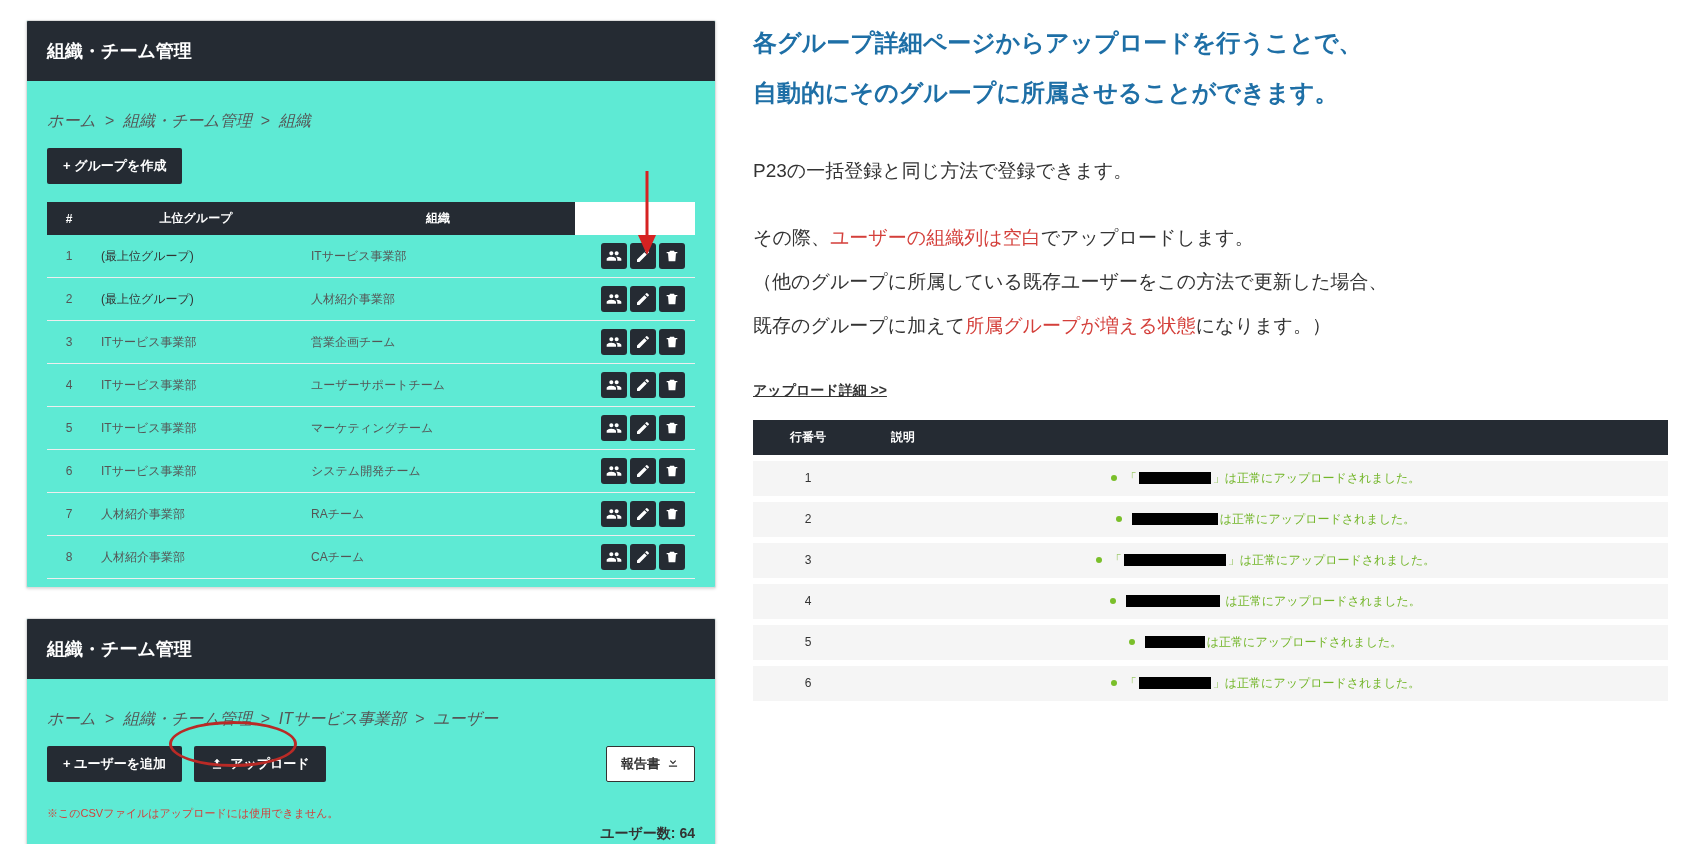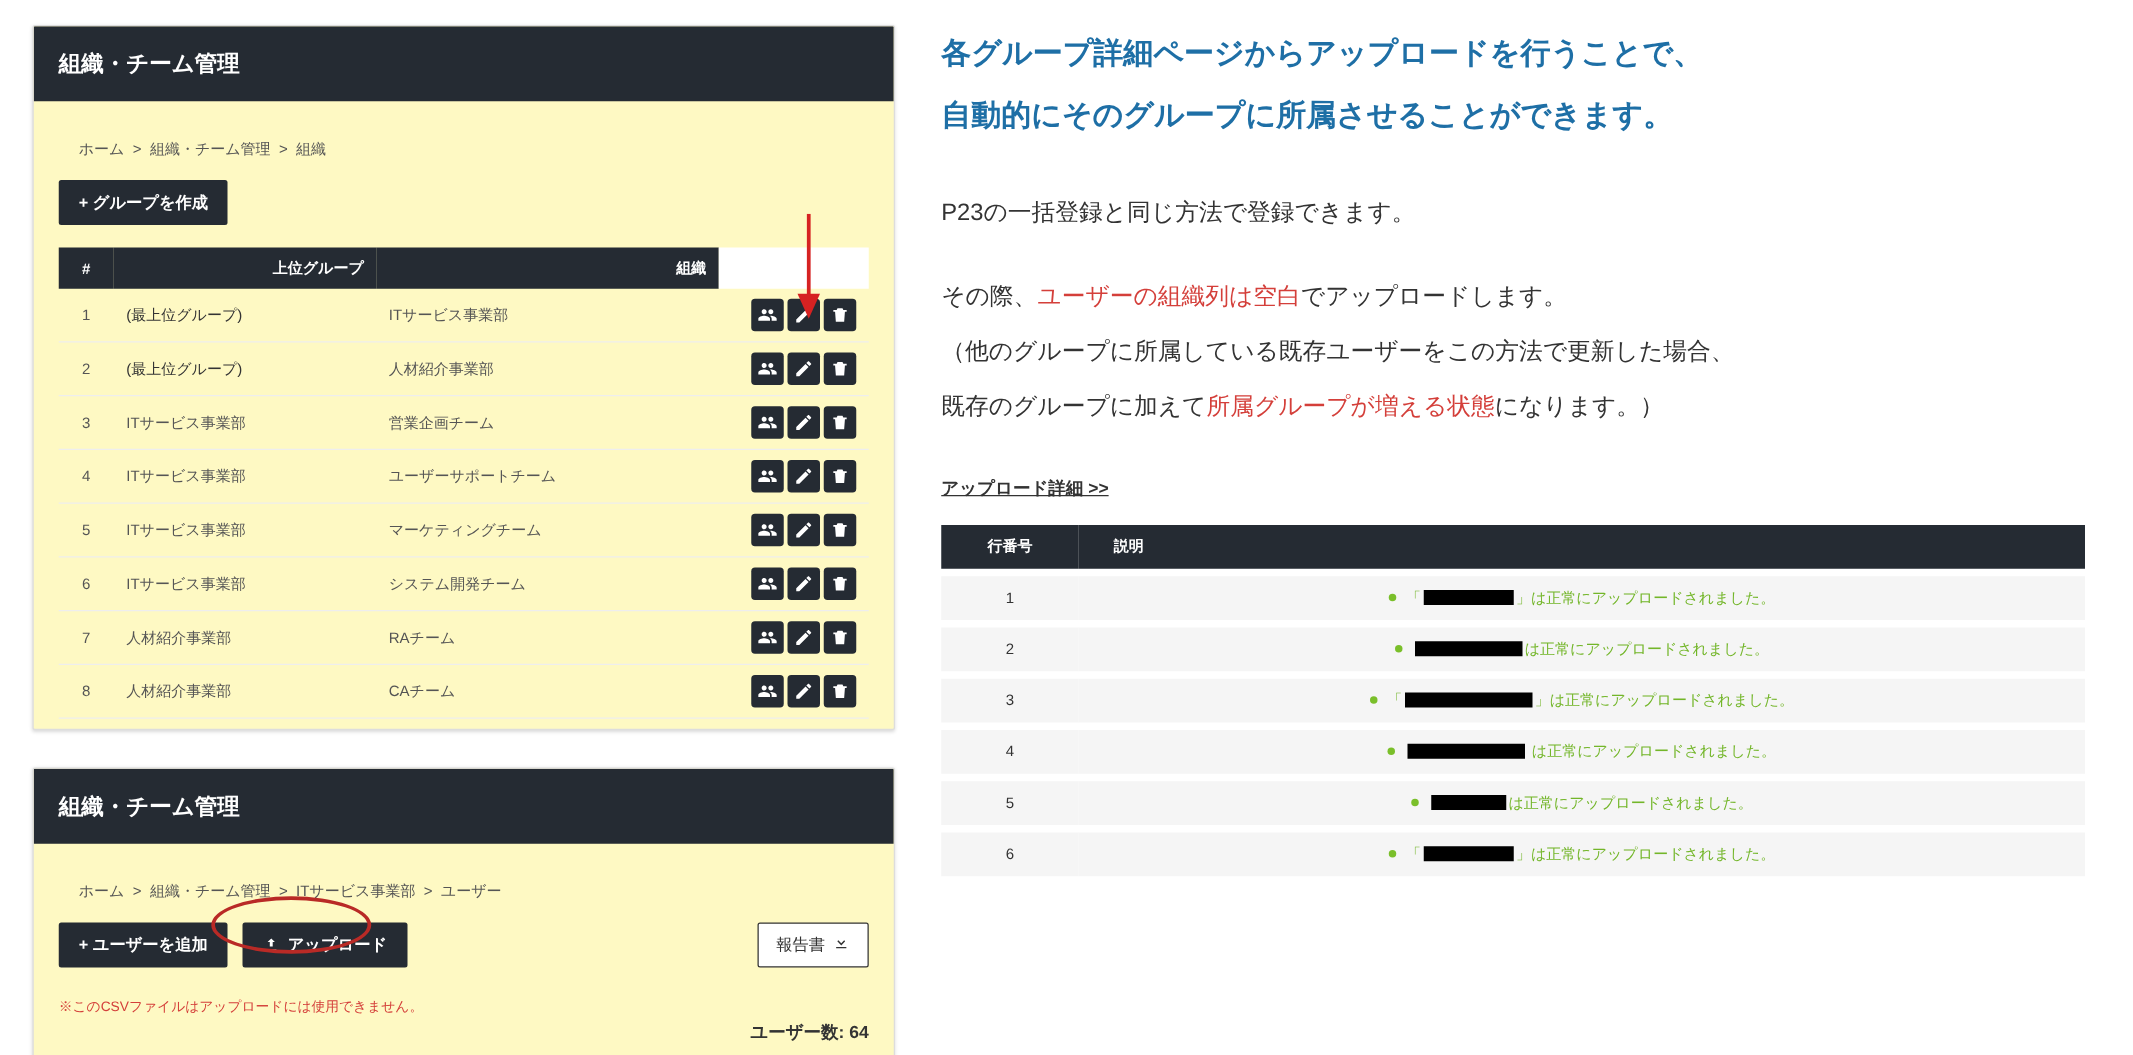--- a/index.html
+++ b/index.html
@@ -1,32 +1,32 @@
 <!DOCTYPE html>
 <html><head>
 <meta charset="utf-8">
 <style>
   *{box-sizing:border-box;}
   html,body{margin:0;padding:0;background:#fff;font-family:"Hiragino Kaku Gothic ProN","Hiragino Sans","Yu Gothic","Meiryo",sans-serif;color:#333;}
   body{width:1706px;height:844px;position:relative;}
   .left-col{position:absolute;left:26px;top:20px;width:690px;}
-  .panel{background:#fef9c3;border:1px solid #ddd;border-radius:2px;box-shadow:0 1px 3px rgba(0,0,0,0.15);margin-bottom:30px;overflow:hidden;}
+  .panel{background:#5eead4;border:1px solid #ddd;border-radius:2px;box-shadow:0 1px 3px rgba(0,0,0,0.15);margin-bottom:30px;overflow:hidden;}
   .panel-header{background:#252b33;color:#fff;font-weight:700;font-size:18px;padding:18px 20px;}
   .panel-body{padding:16px 20px 8px 20px;}
-  .breadcrumb{font-size:12px;color:#555;margin:14px 0 16px 16px;}
+  .breadcrumb{font-size:16px;color:#555;margin:14px 0 16px 0;font-style:italic;}
   .breadcrumb span{color:#555;}
   .btn-dark{display:inline-flex;align-items:center;gap:6px;background:#252b33;color:#fff;border:none;padding:9px 16px;font-size:13px;font-weight:700;border-radius:2px;cursor:pointer;}
-  .btn-outline{display:inline-flex;align-items:flex-start;gap:6px;background:#fff;color:#333;border:1px solid #333;padding:8px 14px;font-size:13px;font-weight:400;border-radius:2px;cursor:pointer;}
+  .btn-outline{display:inline-flex;align-items:flex-start;gap:6px;background:#fff;color:#333;border:1px solid #333;padding:8px 14px;font-size:13px;font-weight:700;border-radius:2px;cursor:pointer;}
   .toolbar{display:flex;gap:12px;align-items:center;}
   .toolbar .spacer{flex:1;}
   .note-red{color:#d43f3a;font-size:11px;margin-top:24px;}
   .user-count{text-align:right;font-weight:700;font-size:14px;margin-top:4px;}
   
   .gtable{width:100%;border-collapse:collapse;margin-top:18px;font-size:12px;}
-  .gtable th{background:#252b33;color:#fff;font-weight:700;text-align:right;padding:8px 10px;}
+  .gtable th{background:#252b33;color:#fff;font-weight:700;text-align:center;padding:8px 10px;}
   .gtable th.num{width:44px;text-align:center;}
   .gtable th.parent{width:210px;}
   .gtable td{padding:8px 10px;border-bottom:1px solid #eee;color:#555;}
   .gtable td.num{text-align:center;}
   .gtable td.bold{font-weight:400;color:#333;}
   .row-actions{white-space:nowrap;text-align:right;width:120px;}
   .icon-btn{display:inline-flex;align-items:center;justify-content:center;width:26px;height:26px;background:#252b33;color:#fff;border-radius:3px;margin-left:3px;}
   .icon-btn svg{width:16px;height:16px;fill:#fff;}
   
   .red-arrow{position:absolute;left:605px;top:150px;pointer-events:none;}

